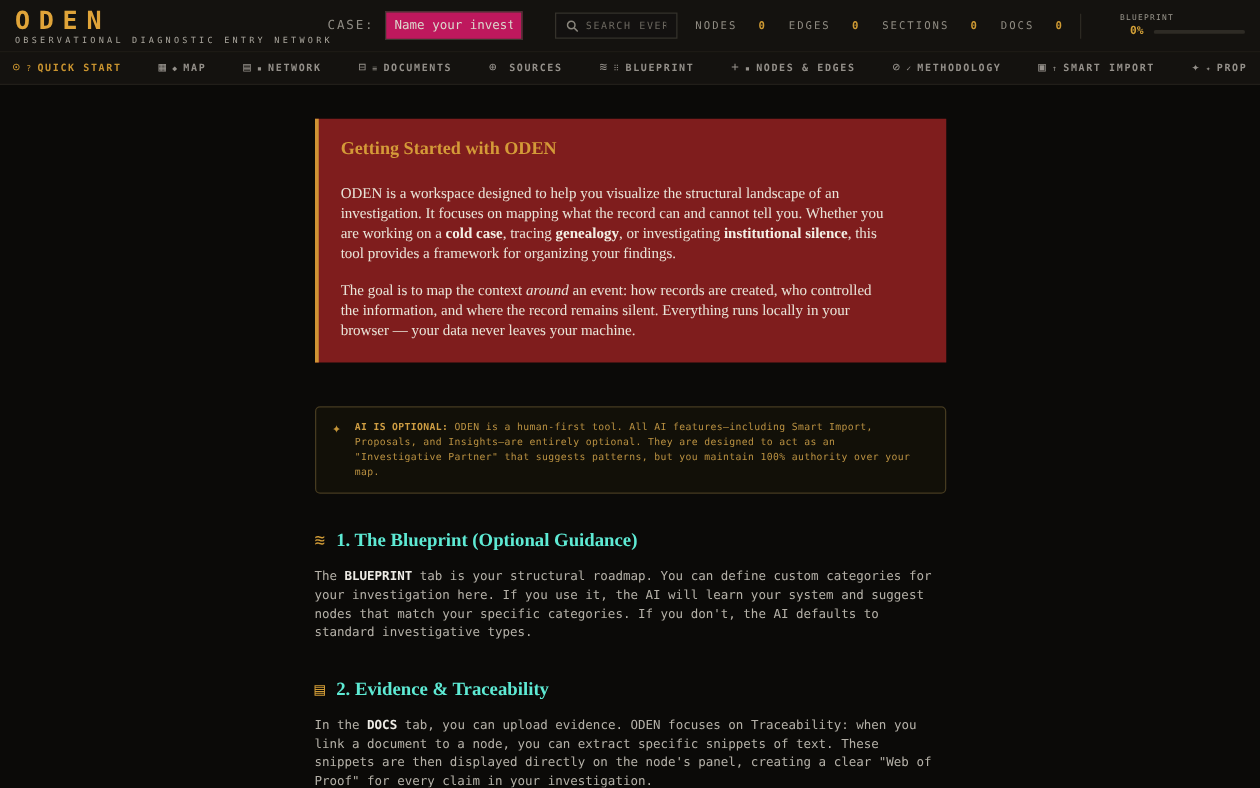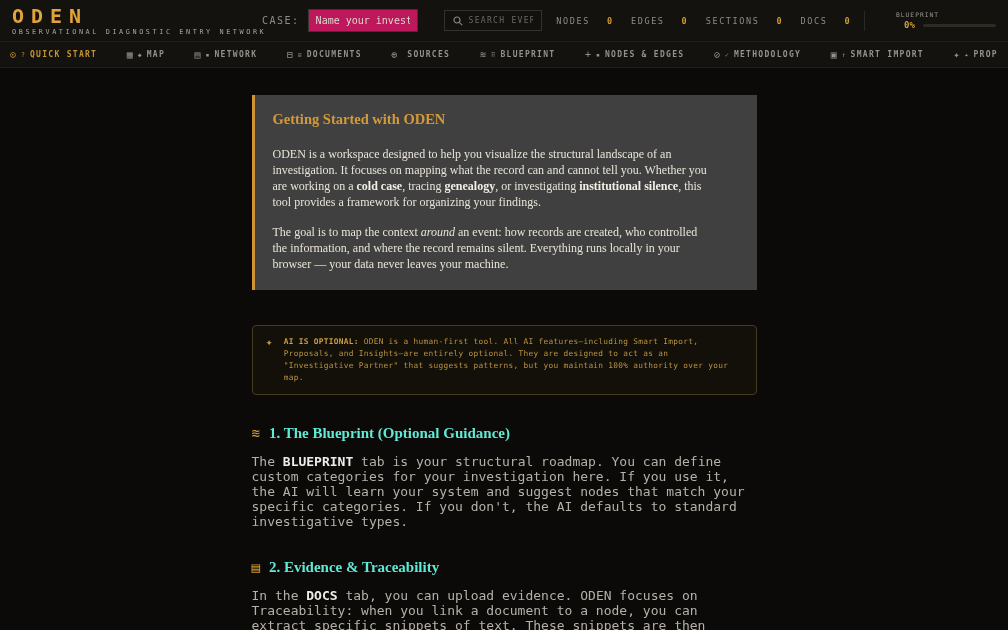--- a/index.html
+++ b/index.html
@@ -55,21 +55,21 @@
     padding:0 10px; white-space:nowrap; overflow:hidden;
   }
   .tab { display:inline-flex; align-items:center; gap:5px; color:#94908a; cursor:pointer; flex:none; }
   .tab .t-icon { font-size:10px; line-height:10px; }
   .tab .t-key { font-size:6.5px; }
   .tab .t-label { font-size:8px; letter-spacing:1.3px; font-weight:bold; }
   .tab.active { color:#c8932f; }
   
   .content { width:505px; margin:27px auto 0 auto; }
   .intro-panel {
-    background:#404040; border-left:3px solid #cf9434;
+    background:#7f1d1d; border-left:3px solid #cf9434;
     padding:16px 44px 18px 18px; margin-bottom:35px;
   }
   .intro-title {
     font-family:"Liberation Serif",serif; font-weight:bold; font-size:14.5px;
     color:#d49a38; margin-bottom:13px;
   }
   .intro-p {
     font-family:"Liberation Serif",serif; font-size:12px; line-height:16px;
     color:#e9e4d8;
     margin-top:18px;
@@ -83,21 +83,21 @@
   }
   .ai-icon { color:#c49538; font-size:12px; line-height:13px; flex:none; }
   .ai-text { font-size:7.8px; line-height:12px; color:#bb9242; letter-spacing:0.3px; }
   .ai-text .seg-bold { color:#cf9e43; font-weight:bold; }
   .section { margin-bottom:30px; }
   .sec-head { display:flex; align-items:center; gap:9px; margin-bottom:12px; }
   .sec-icon { color:#cf9a36; font-size:14px; line-height:15px; }
   .sec-title {
     font-family:"Liberation Serif",serif; font-weight:bold; font-size:15px; color:#5eead4;
   }
-  .sec-body { font-size:13px; line-height:15px; color:#b5b1a8; }
+  .sec-body { font-size:10px; line-height:15px; color:#b5b1a8; }
   .seg-key { font-weight:bold; color:#eeece6; }
 </style>
 </head>
 <body>
 
 <div class="header">
   <div class="logo-block">
     <div class="logo">ODEN</div>
     <div class="logo-sub">OBSERVATIONAL DIAGNOSTIC ENTRY NETWORK</div>
   </div>

